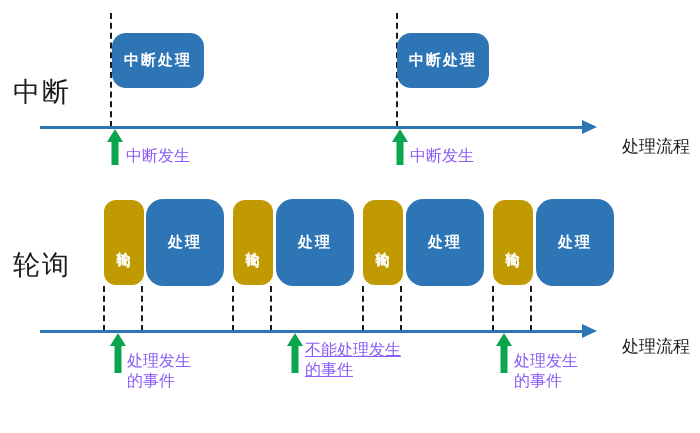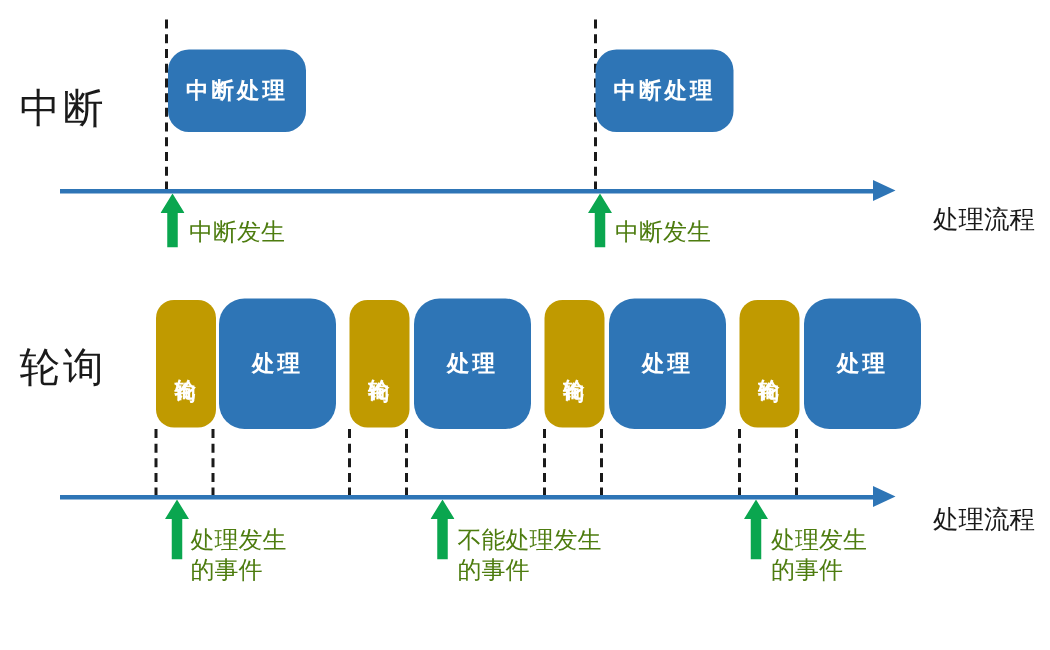--- a/index.html
+++ b/index.html
@@ -13,20 +13,21 @@
     overflow: hidden;
   }
   .layer { position: absolute; inset: 0; }
   .section-label {
     position: absolute;
     font-size: 27px;
     color: #1a1a1a;
     letter-spacing: 2px;
     white-space: nowrap;
     z-index: 3;
+    margin-top: 20px;
   }
   .box {
     position: absolute;
     display: flex;
     align-items: center;
     justify-content: center;
     color: #ffffff;
     font-weight: bold;
     z-index: 2;
     white-space: nowrap;
@@ -74,21 +75,21 @@
     font-size: 17px;
     color: #1a1a1a;
     white-space: nowrap;
     z-index: 3;
     margin-left: 20px;
   }
   .uparrow { position: absolute; z-index: 4; }
   .event-label {
     position: absolute;
     font-size: 16px;
-    color: #4d7c0f;
+    color: #8b5cf6;
     line-height: 20px;
     white-space: nowrap;
     z-index: 3;
   }
 </style>
 </head>
 <body>
 
 <div class="canvas">
 
@@ -173,21 +174,21 @@
       <polygon points="8,0 16,13 11.5,13 11.5,40 4.5,40 4.5,13 0,13" fill="#0AA64F"></polygon>
     </svg>
     <svg class="uparrow" style="left:496px; top:333px;" width="16" height="40" viewBox="0 0 16 40">
       <polygon points="8,0 16,13 11.5,13 11.5,40 4.5,40 4.5,13 0,13" fill="#0AA64F"></polygon>
     </svg>
 
     <div class="event-label" style="left:127px; top:351px;">
       <div>处理发生</div>
       <div>的事件</div>
     </div>
-    <div class="event-label" style="left:305px; top:351px;">
+    <div class="event-label" style="left:305px; top:340px;text-decoration:underline;">
       <div>不能处理发生</div>
       <div>的事件</div>
     </div>
     <div class="event-label" style="left:514px; top:351px;">
       <div>处理发生</div>
       <div>的事件</div>
     </div>
   </div>
 
 </div>

